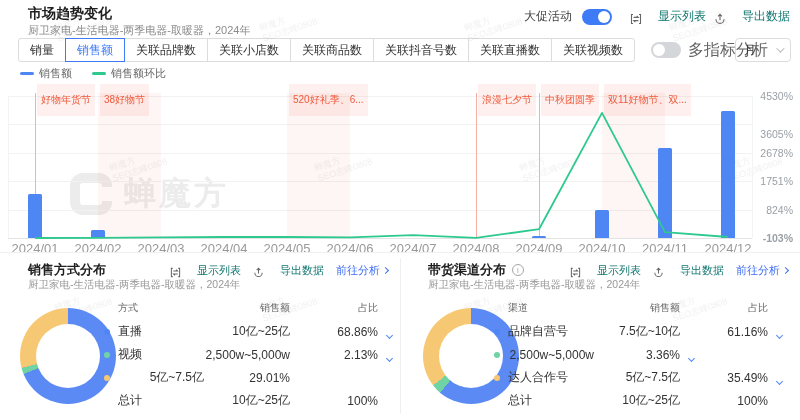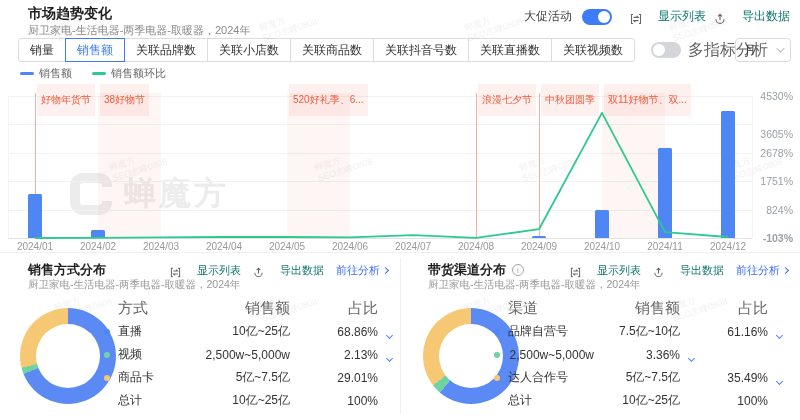--- a/index.html
+++ b/index.html
@@ -38,21 +38,21 @@
   
   .legend { left:20px; top:66px; display:flex; gap:20px; align-items:center; }
   .lg { display:flex; align-items:center; gap:5px; font-size:11px; color:#666; cursor:pointer; }
   .lg-marker { width:14px; height:3px; border-radius:2px; }
 
   
   .grid-h { height:1px; background:#f2f2f2; }
   .grid-v { width:1px; background:#f3f3f3; }
   .axis-bottom { height:1px; background:#e3e3e3; }
   .ylab { width:40px; text-align:right; font-size:10.5px; color:#9aa0a6; transform:translateY(-50%); left:753px; }
-  .xlab { top:241px; width:60px; text-align:center; font-size:10px; color:#98999b; }
+  .xlab { top:241px; width:60px; text-align:center; font-size:13px; color:#98999b; }
   .bar { width:14px; background:#4e86f3; border-radius:1.5px 1.5px 0 0; z-index:2; }
   .ann-label { top:84px; font-size:10px; color:#ef5a3c; background:rgba(244,94,62,.09); padding:9px 4px; border-radius:0; white-space:nowrap; z-index:4; }
   .ann-line { width:1px; top:93px; height:145px; background:#f4b0a2; z-index:1; }
   .ann-band { top:93px; height:145px; background:rgba(244,94,62,.055); z-index:0; }
   svg.lineplot { left:0; top:0; z-index:3; pointer-events:none; }
 
   
   .wm-logo { left:70px; top:172px; display:flex; align-items:center; gap:12px; z-index:0; }
   .wm-c { width:42px; height:42px; border:10px solid #ececec; border-radius:13px; position:relative; }
   .wm-c::after { content:''; position:absolute; right:-11px; top:50%; transform:translateY(-50%); width:13px; height:14px; background:#fff; }
@@ -67,21 +67,21 @@
   .info { width:12px; height:12px; border:1px solid #a6a6a6; border-radius:50%; font-size:8px; font-weight:normal; color:#a6a6a6;
           display:inline-flex; align-items:center; justify-content:center; margin-left:2px; }
   .p-sub { left:28px; top:26px; font-size:10.5px; color:#999; }
   .p-actions { right:12px; top:11px; display:flex; align-items:center; gap:12px; font-size:11px; color:#555; }
   .goto { color:#3d6ef5; display:flex; align-items:center; gap:3px; cursor:pointer; background:none; border:none; font-size:11px; font-family:inherit; }
   .goto .chev { border-color:#3d6ef5; transform:rotate(-45deg); width:5px; height:5px; }
   .donut { top:56px; width:96px; height:96px; border-radius:50%; }
   .donut .hole { position:absolute; left:50%; top:50%; transform:translate(-50%,-50%); width:64px; height:64px; background:#fff; border-radius:50%; }
   .ptable { top:44px; width:284px; }
   .trow { display:grid; grid-template-columns:14px 86px 86px 88px; align-items:center; height:23px; font-size:12px; color:#333; }
-  .trow.thead { height:24px; font-size:15px; color:#666; }
+  .trow.thead { height:24px; font-size:10px; color:#666; }
   .tc-sales, .tc-share { text-align:right; }
   .tc-share { position:relative; }
   .dot { width:6px; height:6px; border-radius:50%; }
   .chev-d { position:absolute; right:-14px; top:8px; width:5px; height:5px; border-right:1.4px solid #4f86f6; border-bottom:1.4px solid #4f86f6; transform:rotate(45deg); cursor:pointer; }
 </style>
 </head>
 <body>
 
 <div class="abs hdr-title">市场趋势变化</div>
 <div class="abs hdr-sub">厨卫家电-生活电器-两季电器-取暖器，2024年</div>
@@ -282,21 +282,20 @@
           <div class="dot" style="background: rgb(111, 211, 164);"></div>
         </div>
         <div>视频</div>
         <div class="tc-sales">2,500w~5,000w</div>
         <div class="tc-share">2.13%<div class="chev-d"></div></div>
       </div>
       <div class="trow">
         <div>
           <div class="dot" style="background: rgb(247, 200, 115);"></div>
         </div>
-        <div>商品卡</div>
         <div class="tc-sales">5亿~7.5亿</div>
         <div class="tc-share">29.01%</div>
       </div>
       <div class="trow">
         <div></div>
         <div>总计</div>
         <div class="tc-sales">10亿~25亿</div>
         <div class="tc-share">100%</div>
       </div>
     </div>

